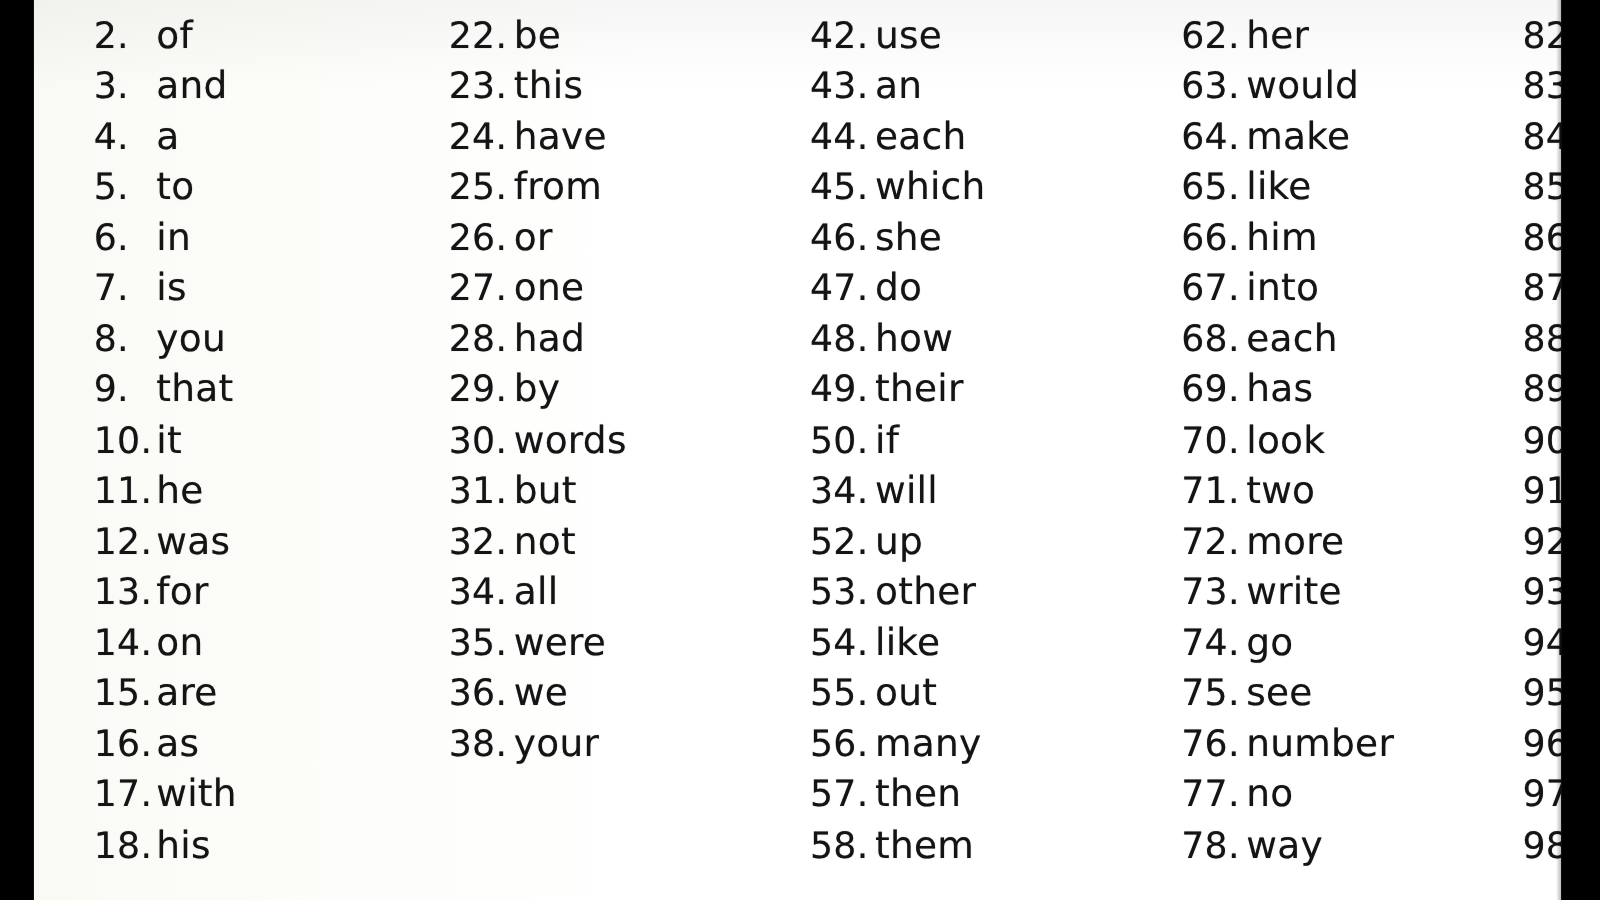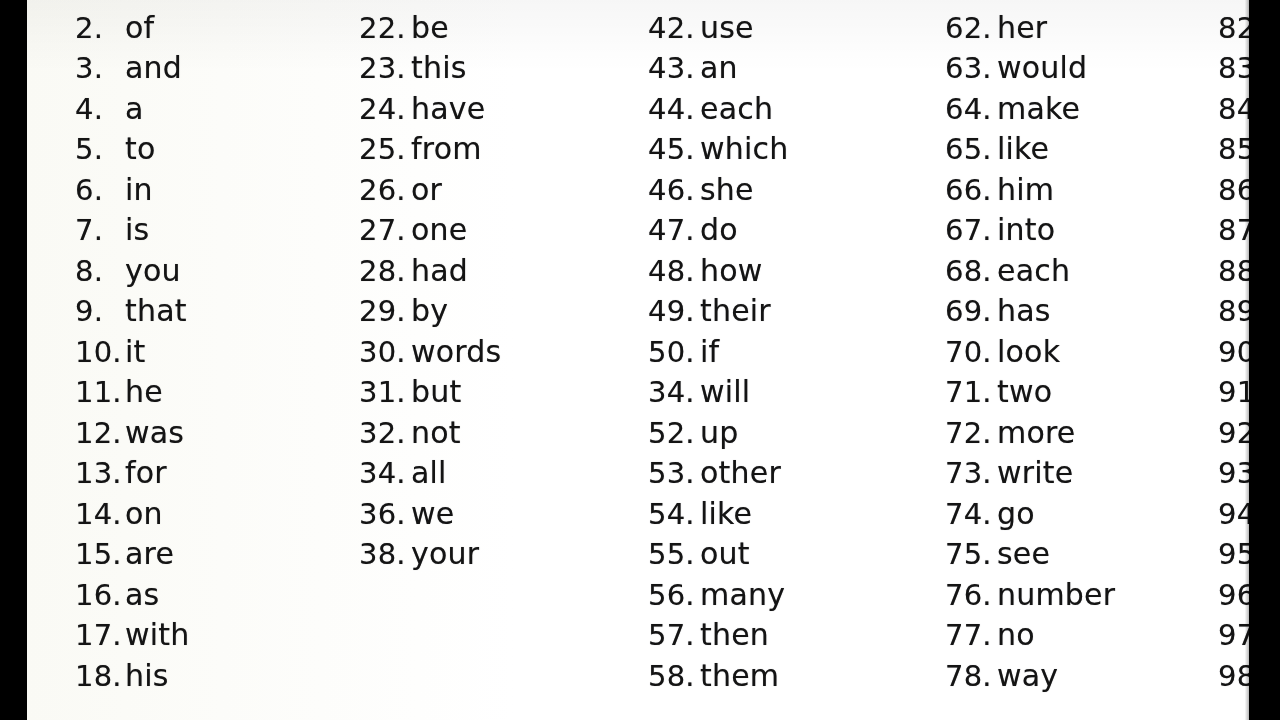--- a/index.html
+++ b/index.html
@@ -238,20 +238,24 @@
           </div>
           <div class="word-entry">
             <span class="entry-num">32.</span>
             <span class="entry-word">not</span>
           </div>
           <div class="word-entry">
             <span class="entry-num">34.</span>
             <span class="entry-word">all</span>
           </div>
           <div class="word-entry">
+            <span class="entry-num">35.</span>
+            <span class="entry-word">were</span>
+          </div>
+          <div class="word-entry">
             <span class="entry-num">36.</span>
             <span class="entry-word">we</span>
           </div>
           <div class="word-entry">
             <span class="entry-num">38.</span>
             <span class="entry-word">your</span>
           </div>
         </div>
         <div class="word-column">
           <div class="word-entry">

